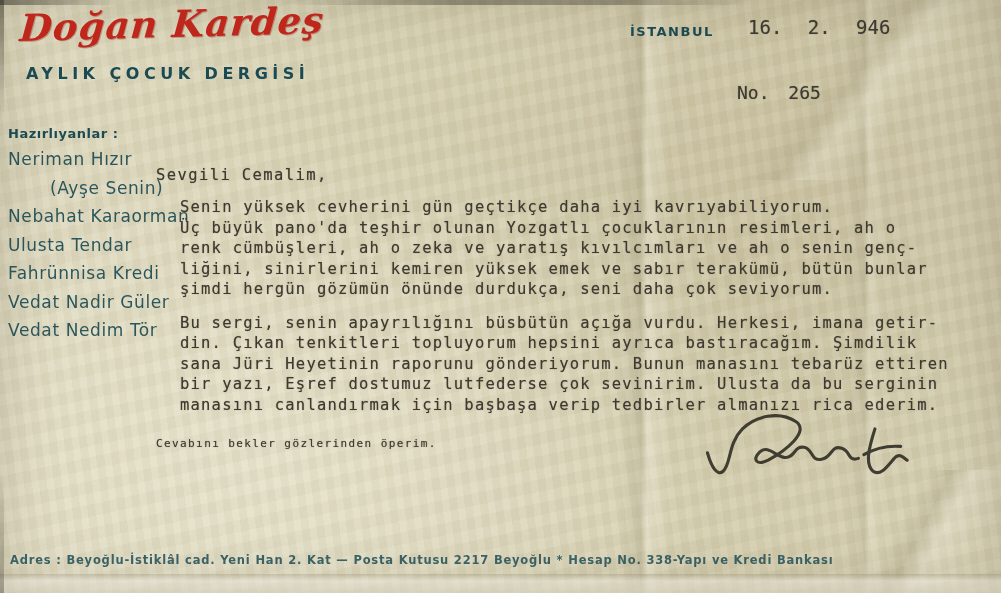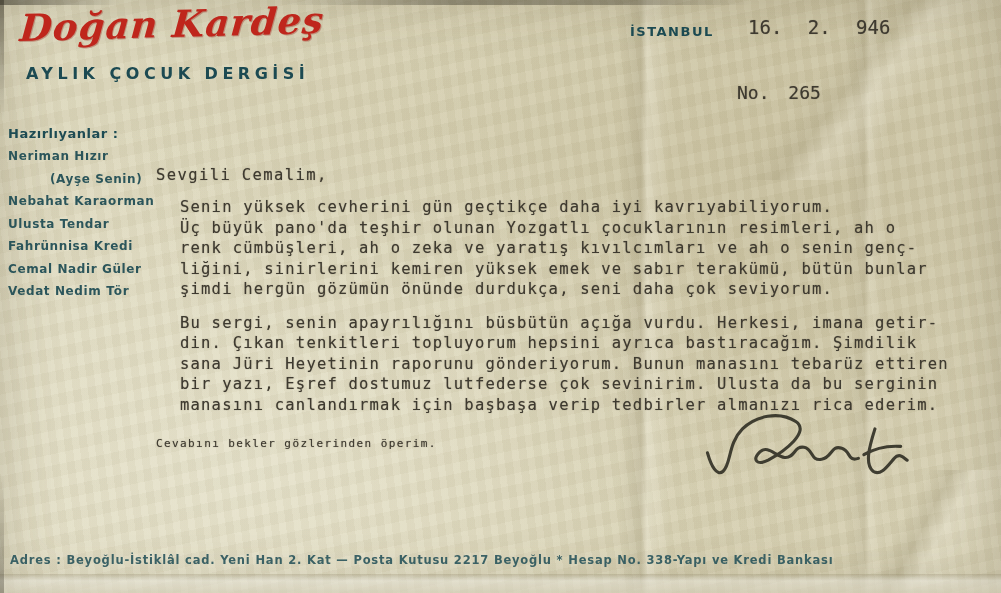--- a/index.html
+++ b/index.html
@@ -54,21 +54,21 @@
   }
   .typed{ font-family:"DejaVu Sans Mono", monospace; color:#3e3a30;
     text-shadow:0 0 1px rgba(70,62,48,.55); }
   .typed-date{ position:absolute; left:742px; top:16px; font-size:19px; word-spacing:14px;margin-left:6px; }
   .letter-no{ position:absolute; left:737px; top:82px; font-size:18px; word-spacing:8px; }
 
   
   .contributors{ position:absolute; left:8px; top:126px; color:#1d4b53; }
   .contributors .head{ font-size:13px; font-weight:bold; letter-spacing:.5px; margin-bottom:8px; }
   .contributors ul{ list-style:none; }
-  .contributors li{ font-size:12px; font-weight:bold; letter-spacing:.6px;
+  .contributors li{ font-size:17px; font-weight:normal; letter-spacing:.6px;
     margin-bottom:8.5px; opacity:.92; }
   .contributors li.indent{ padding-left:42px; }
 
   
   .letter{ position:absolute; left:156px; top:166px; width:850px; }
   .salutation{ font-size:15.5px; letter-spacing:1.4px; }
   .para{ margin-top:13px; font-size:15.5px; line-height:20.5px; letter-spacing:1.2px;
     white-space:pre-line;margin-left:24px; }
   .closing{ margin-top:22px; font-size:11px; letter-spacing:1.4px; }
 
@@ -102,21 +102,21 @@
 <div class="typed letter-no">No. 265</div>
 
 <div class="contributors">
   <div class="head">Hazırlıyanlar :</div>
   <ul>
     <li>Neriman Hızır</li>
     <li class="indent">(Ayşe Senin)</li>
     <li>Nebahat Karaorman</li>
     <li>Ulusta Tendar</li>
     <li>Fahrünnisa Kredi</li>
-    <li>Cemal Nadir Güler</li>
+    <li>Vedat Nadir Güler</li>
     <li>Vedat Nedim Tör</li>
   </ul>
 </div>
 
 <div class="letter typed">
   <div class="salutation">Sevgili Cemalim,</div>
   <div class="para">Senin yüksek cevherini gün geçtikçe daha iyi kavrıyabiliyorum.
 Üç büyük pano'da teşhir olunan Yozgatlı çocuklarının resimleri, ah o
 renk cümbüşleri, ah o zeka ve yaratış kıvılcımları ve ah o senin genç-
 liğini, sinirlerini kemiren yüksek emek ve sabır terakümü, bütün bunlar

